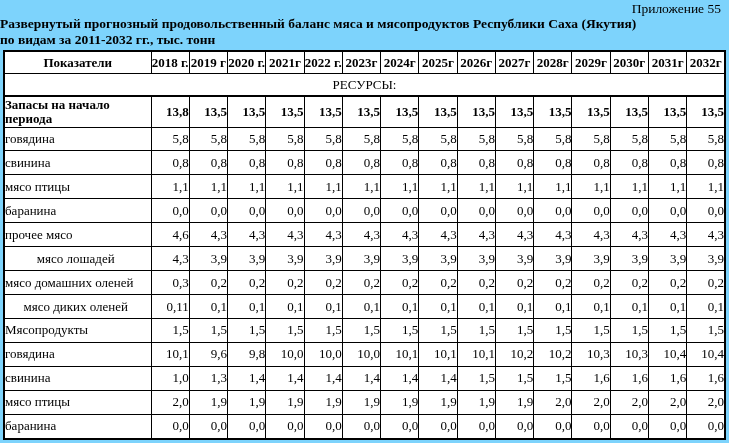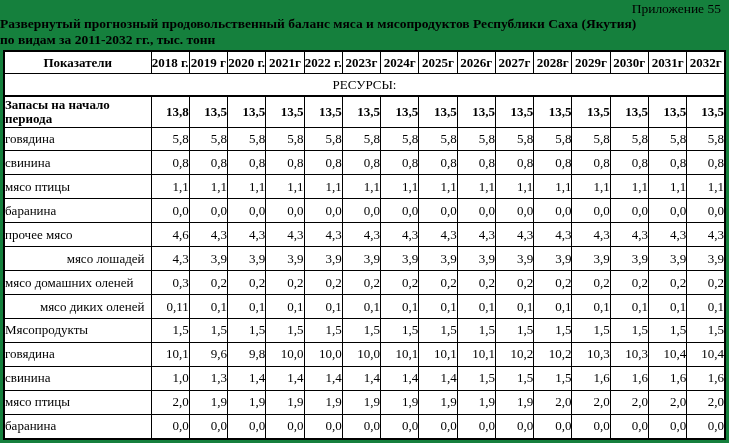--- a/index.html
+++ b/index.html
@@ -6,21 +6,21 @@
     margin: 0;
     padding: 0;
     background: #fff;
     color: #000;
     font-family: "Liberation Serif", "DejaVu Serif", serif;
   }
   .page {
     position: relative;
     width: 729px;
     height: 443px;
-    background: #15803d;
+    background: #7dd3fc;
     overflow: hidden;
   }
   .appendix {
     text-align: right;
     font-size: 13.5px;
     line-height: 15px;
     padding: 1px 8px 0 0;
   }
   .title-line {
     font-size: 13.5px;
@@ -54,21 +54,21 @@
     text-align: center;
     height: 21px;
     font-size: 13px;
   }
   td.label {
     text-align: left;
     padding-left: 7px;
     padding-right: 2px;
   }
   td.label.align-right {
-    text-align: right;
+    text-align: center;
     padding-right: 6px;
     padding-left: 2px;
   }
   td.num {
     text-align: right;
     padding-right: 6px;
   }
   tr.emphasis td {
     font-weight: bold;
   }

